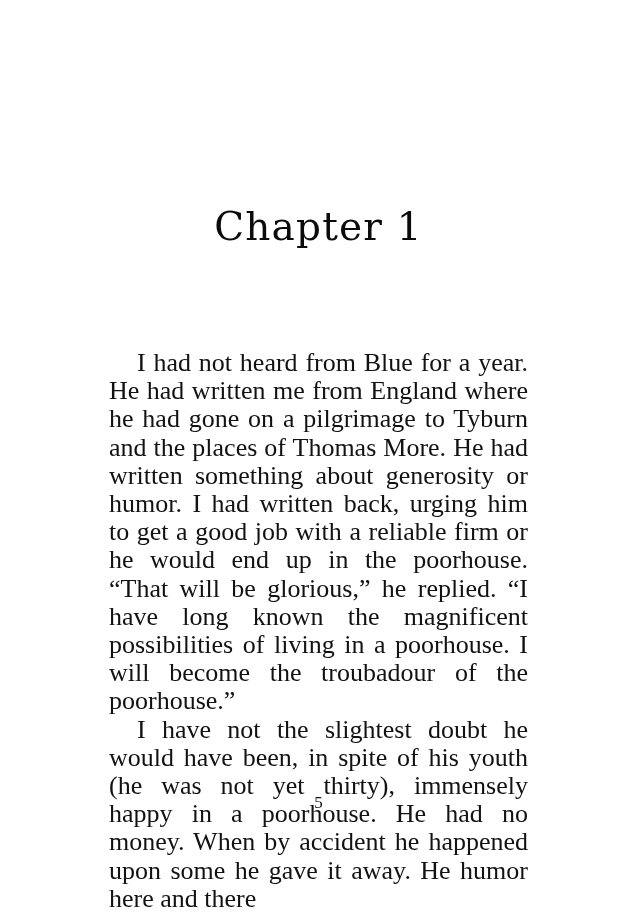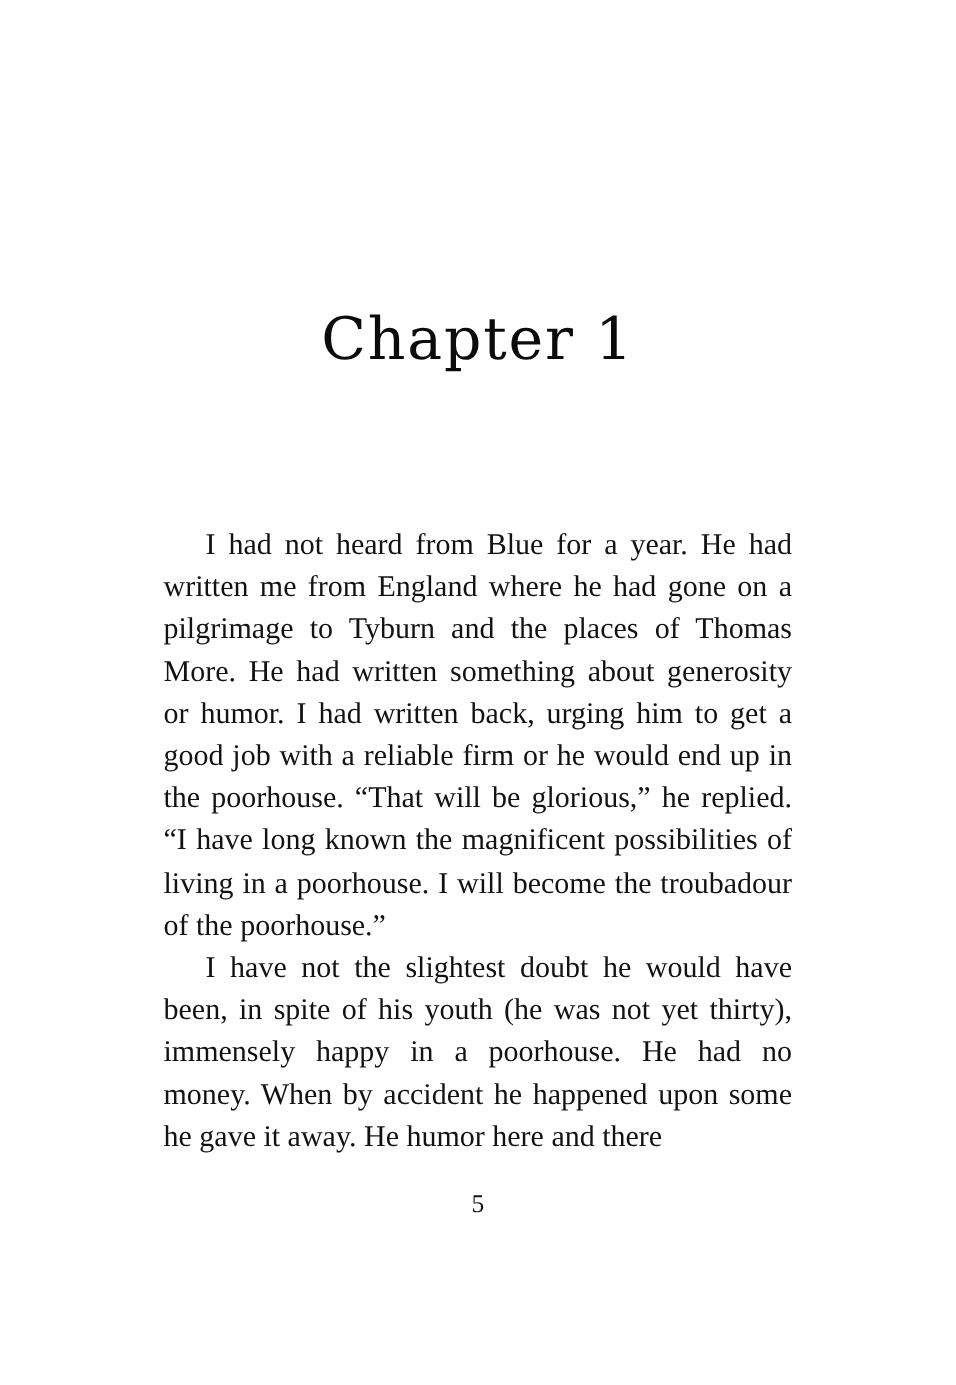--- a/index.html
+++ b/index.html
@@ -32,21 +32,21 @@
     font-size: 39px;
     letter-spacing: 1.2px;
     color: #0b0b0b;
   }
   .body-text {
     position: absolute;
     top: 349px;
     left: 109px;
     width: 419px;
     font-family: "Liberation Serif", serif;
-    font-size: 20px;
+    font-size: 26px;
     line-height: 28.2px;
     text-align: justify;
     text-justify: inter-word;
     color: #121212;
     -webkit-hyphens: manual;
     hyphens: manual;
   }
   .body-text p {
     margin: 0;
     text-indent: 28px;

